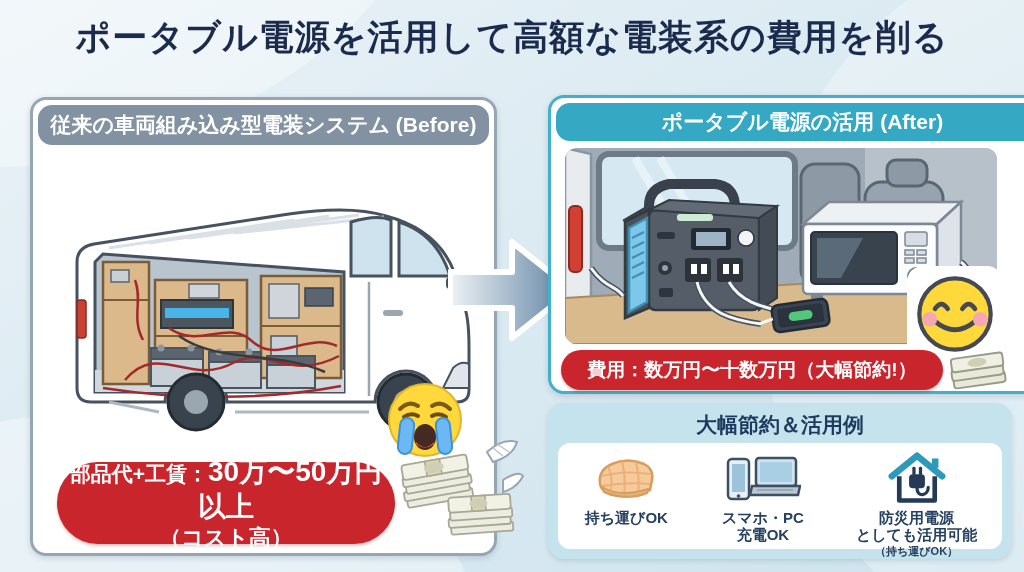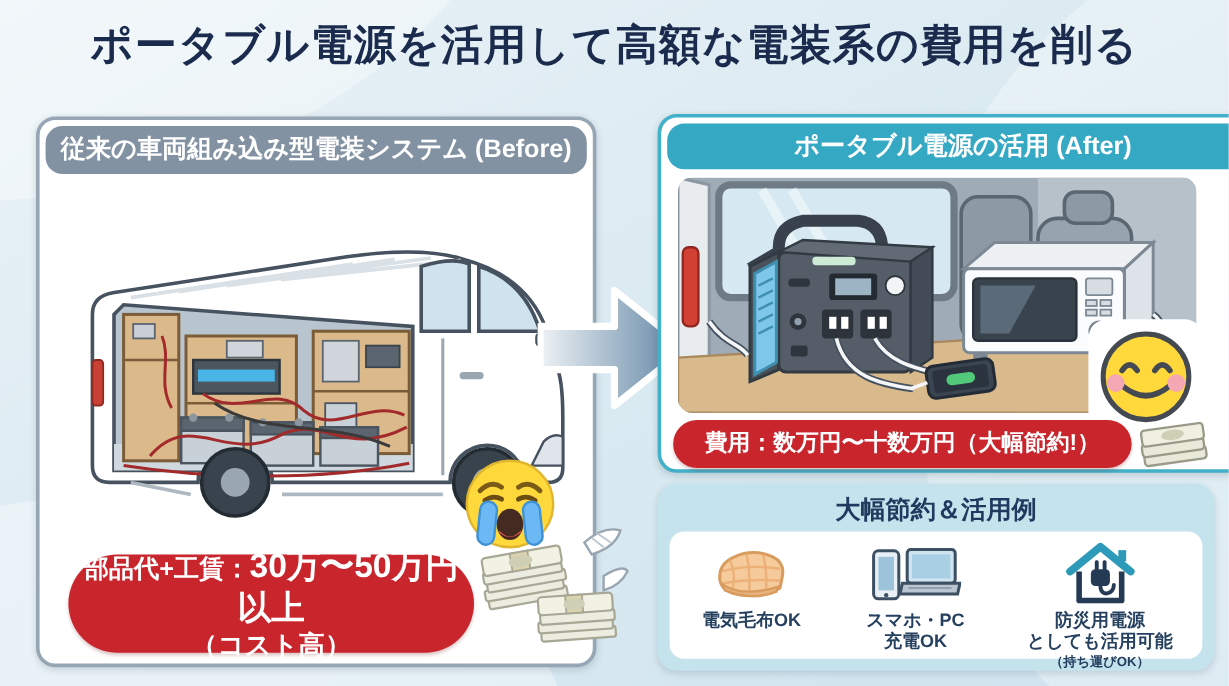--- a/index.html
+++ b/index.html
@@ -312,21 +312,21 @@
 
 
       <div class="merit-item">
         <div class="merit-icon">
           <svg width="64" height="50" viewBox="0 0 64 50">
             <path d="M6,30 Q4,16 18,10 Q34,3 50,10 Q60,15 58,26 L56,36 Q44,44 24,42 Q8,40 6,30 Z" fill="#f6cb9b" stroke="#d99c5f" stroke-width="2.5"></path>
             <path d="M14,12 Q20,26 16,38 M28,7 Q32,24 30,42 M42,8 Q46,24 44,41 M8,22 Q30,16 56,20 M8,32 Q32,28 56,30" stroke="#eaa96f" stroke-width="2" fill="none" opacity=".8"></path>
             <path d="M8,33 Q26,44 54,35 L53,39 Q34,47 10,38 Z" fill="#e8b27e" stroke="#d99c5f" stroke-width="2"></path>
           </svg>
         </div>
-        <div class="merit-label">電気毛布OK</div>
+        <div class="merit-label">持ち運びOK</div>
       </div>
 
       <div class="merit-item">
         <div class="merit-icon">
           <svg width="76" height="50" viewBox="0 0 76 50">
             <rect x="3" y="5" width="21" height="40" rx="4" fill="#e8f0f5" stroke="#3c4f63" stroke-width="2.5"></rect>
             <rect x="7" y="10" width="13" height="28" fill="#9cc3da"></rect>
             <circle cx="13.5" cy="42" r="1.8" fill="#3c4f63"></circle>
             <rect x="31" y="4" width="40" height="28" rx="3" fill="#cfe4f0" stroke="#3c4f63" stroke-width="2.5"></rect>
             <rect x="35" y="8" width="32" height="20" fill="#a8cfe3"></rect>

